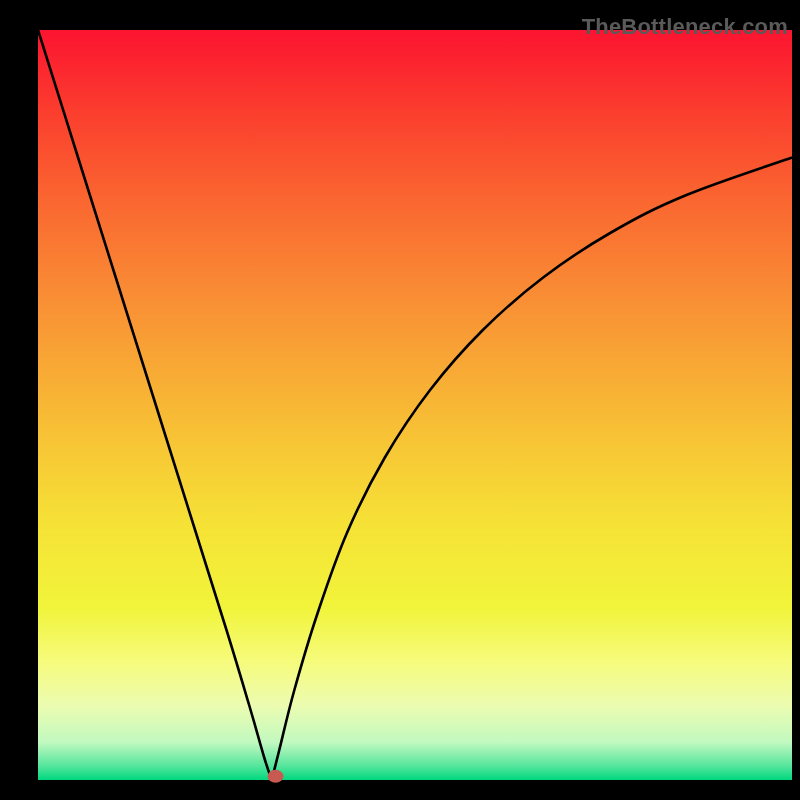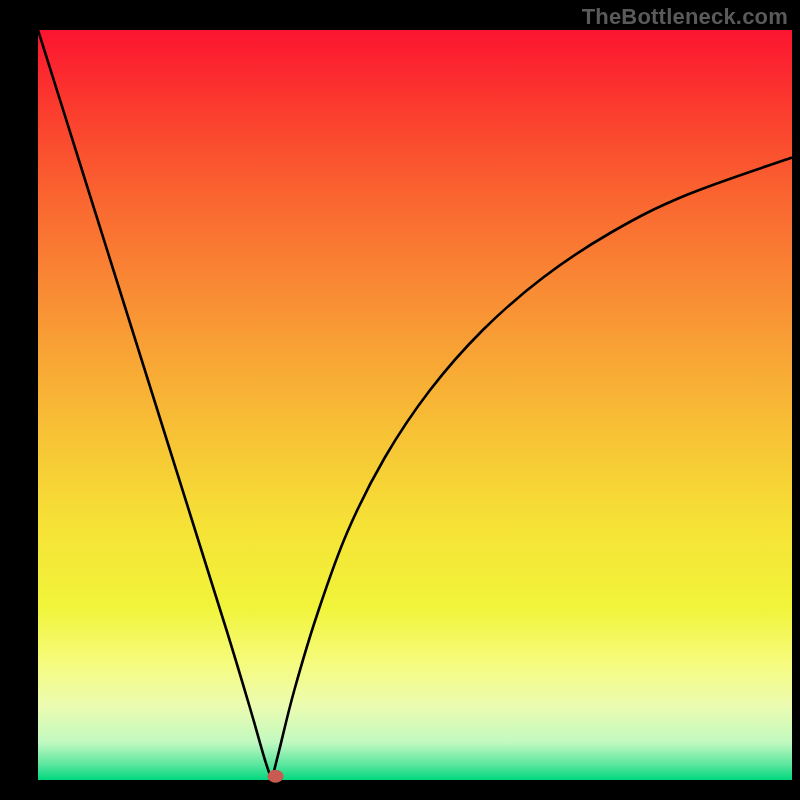--- a/index.html
+++ b/index.html
@@ -12,21 +12,21 @@
     overflow: hidden;
   }
   .frame {
     position: relative;
     width: 800px;
     height: 800px;
     background: #000;
   }
   .watermark {
     position: absolute;
-    top: 4px;
+    top: 14px;
     right: 12px;
     color: #5a5a5a;
     font-size: 22px;
     font-weight: 600;
     letter-spacing: 0.2px;
     user-select: none;
   }
   svg {
     display: block;
   }

